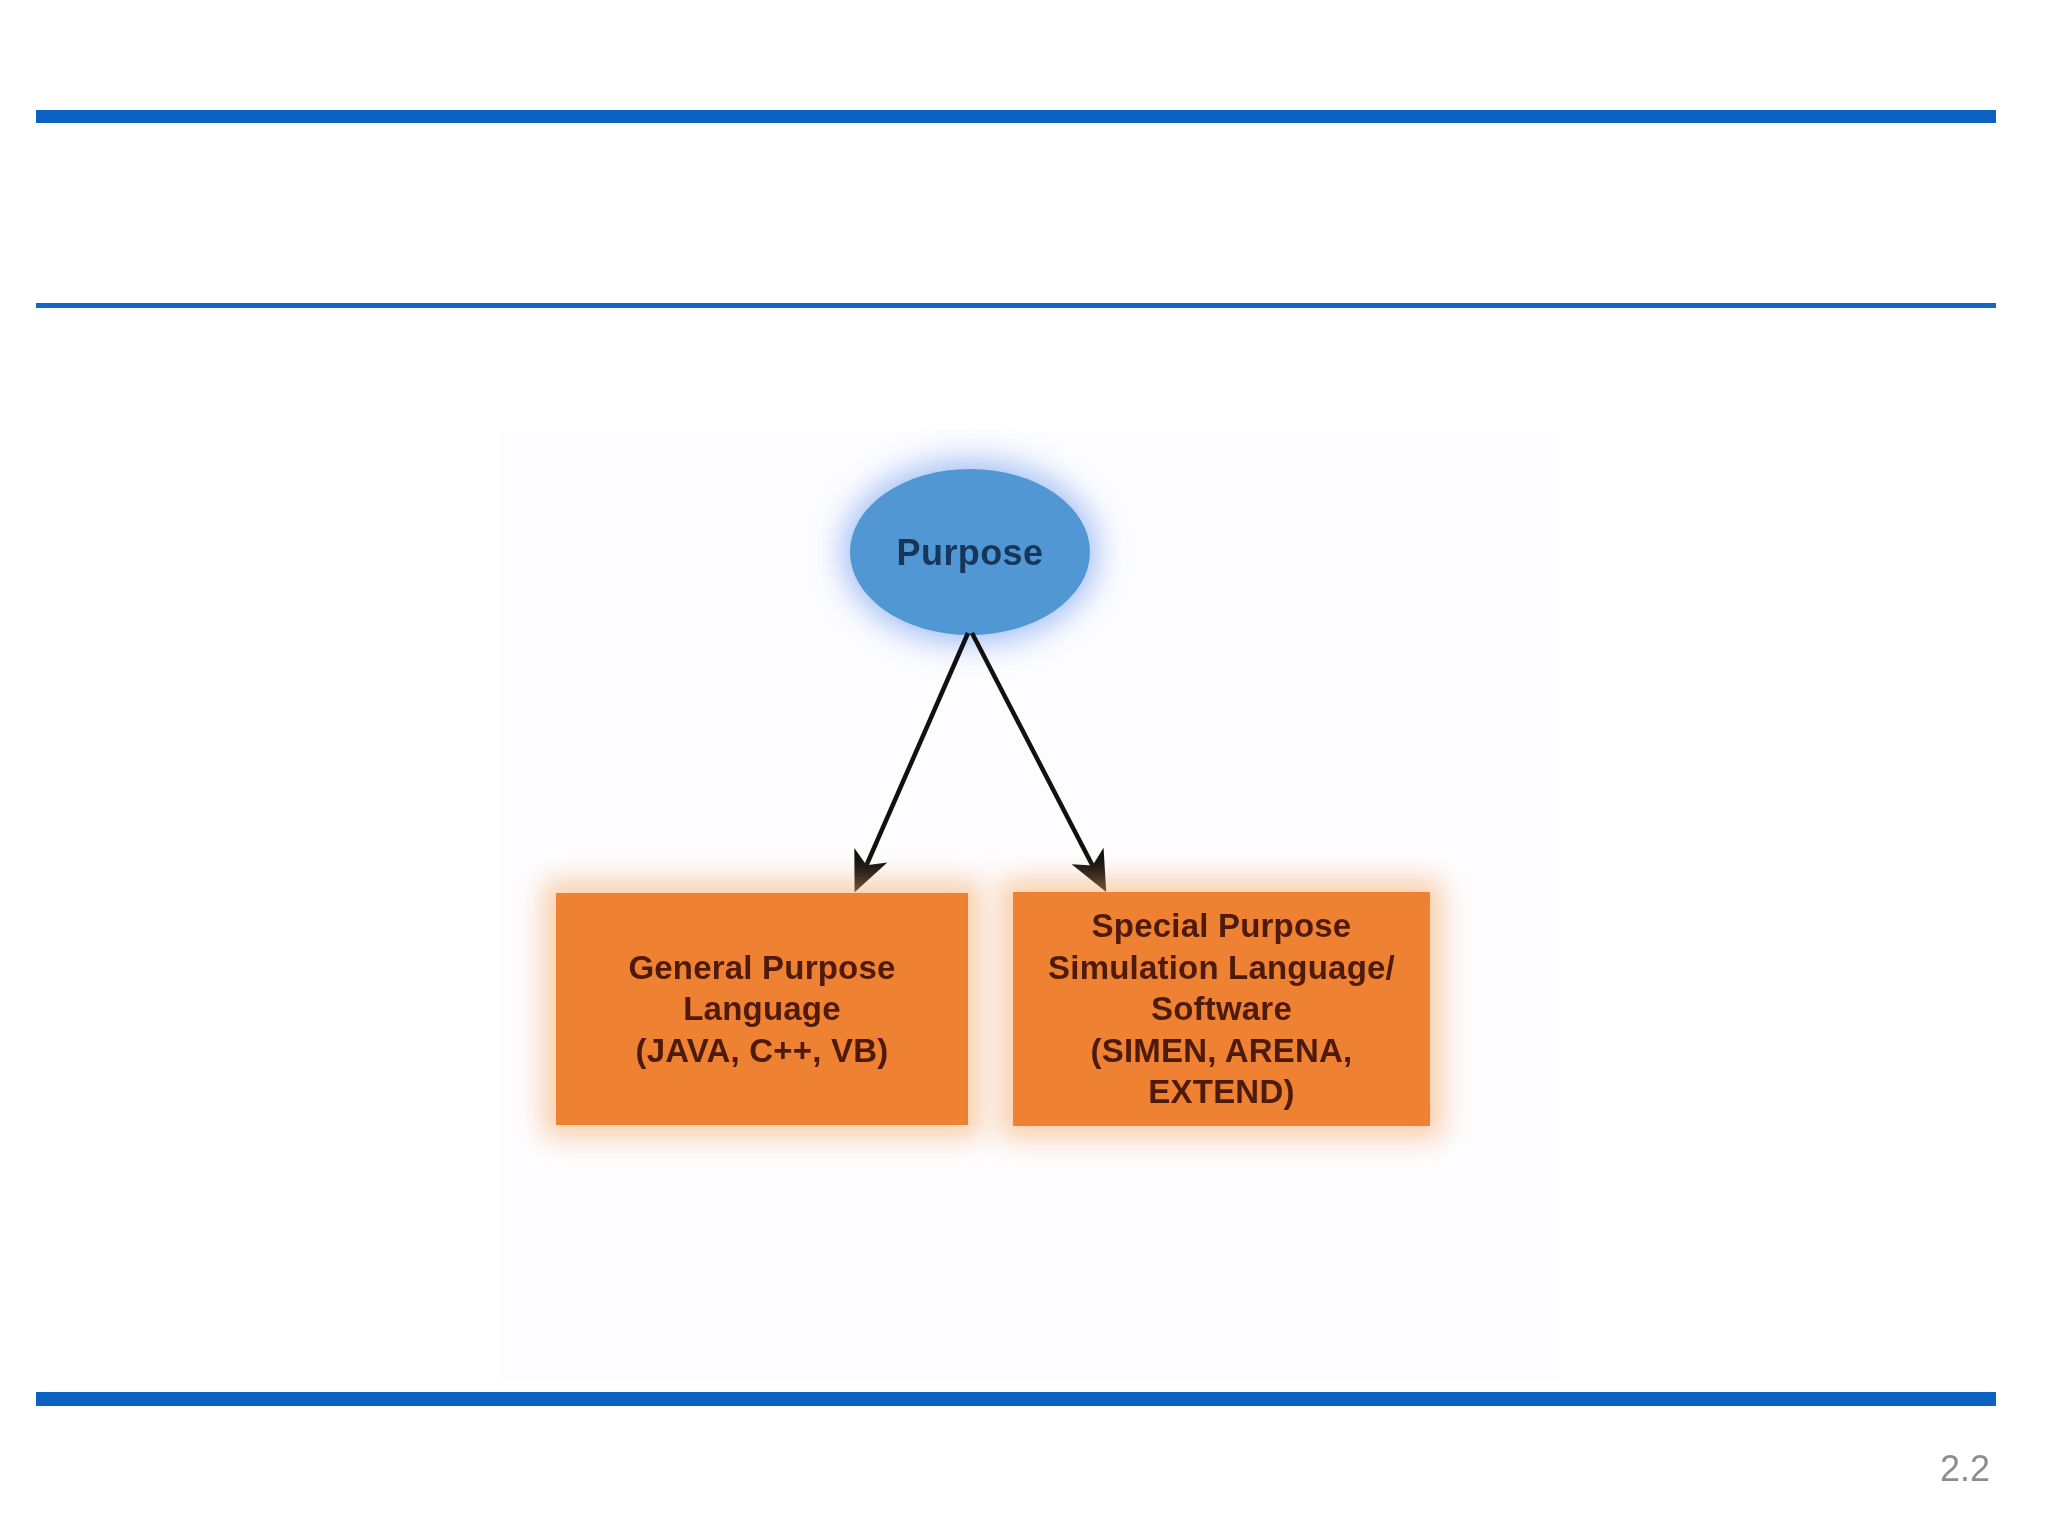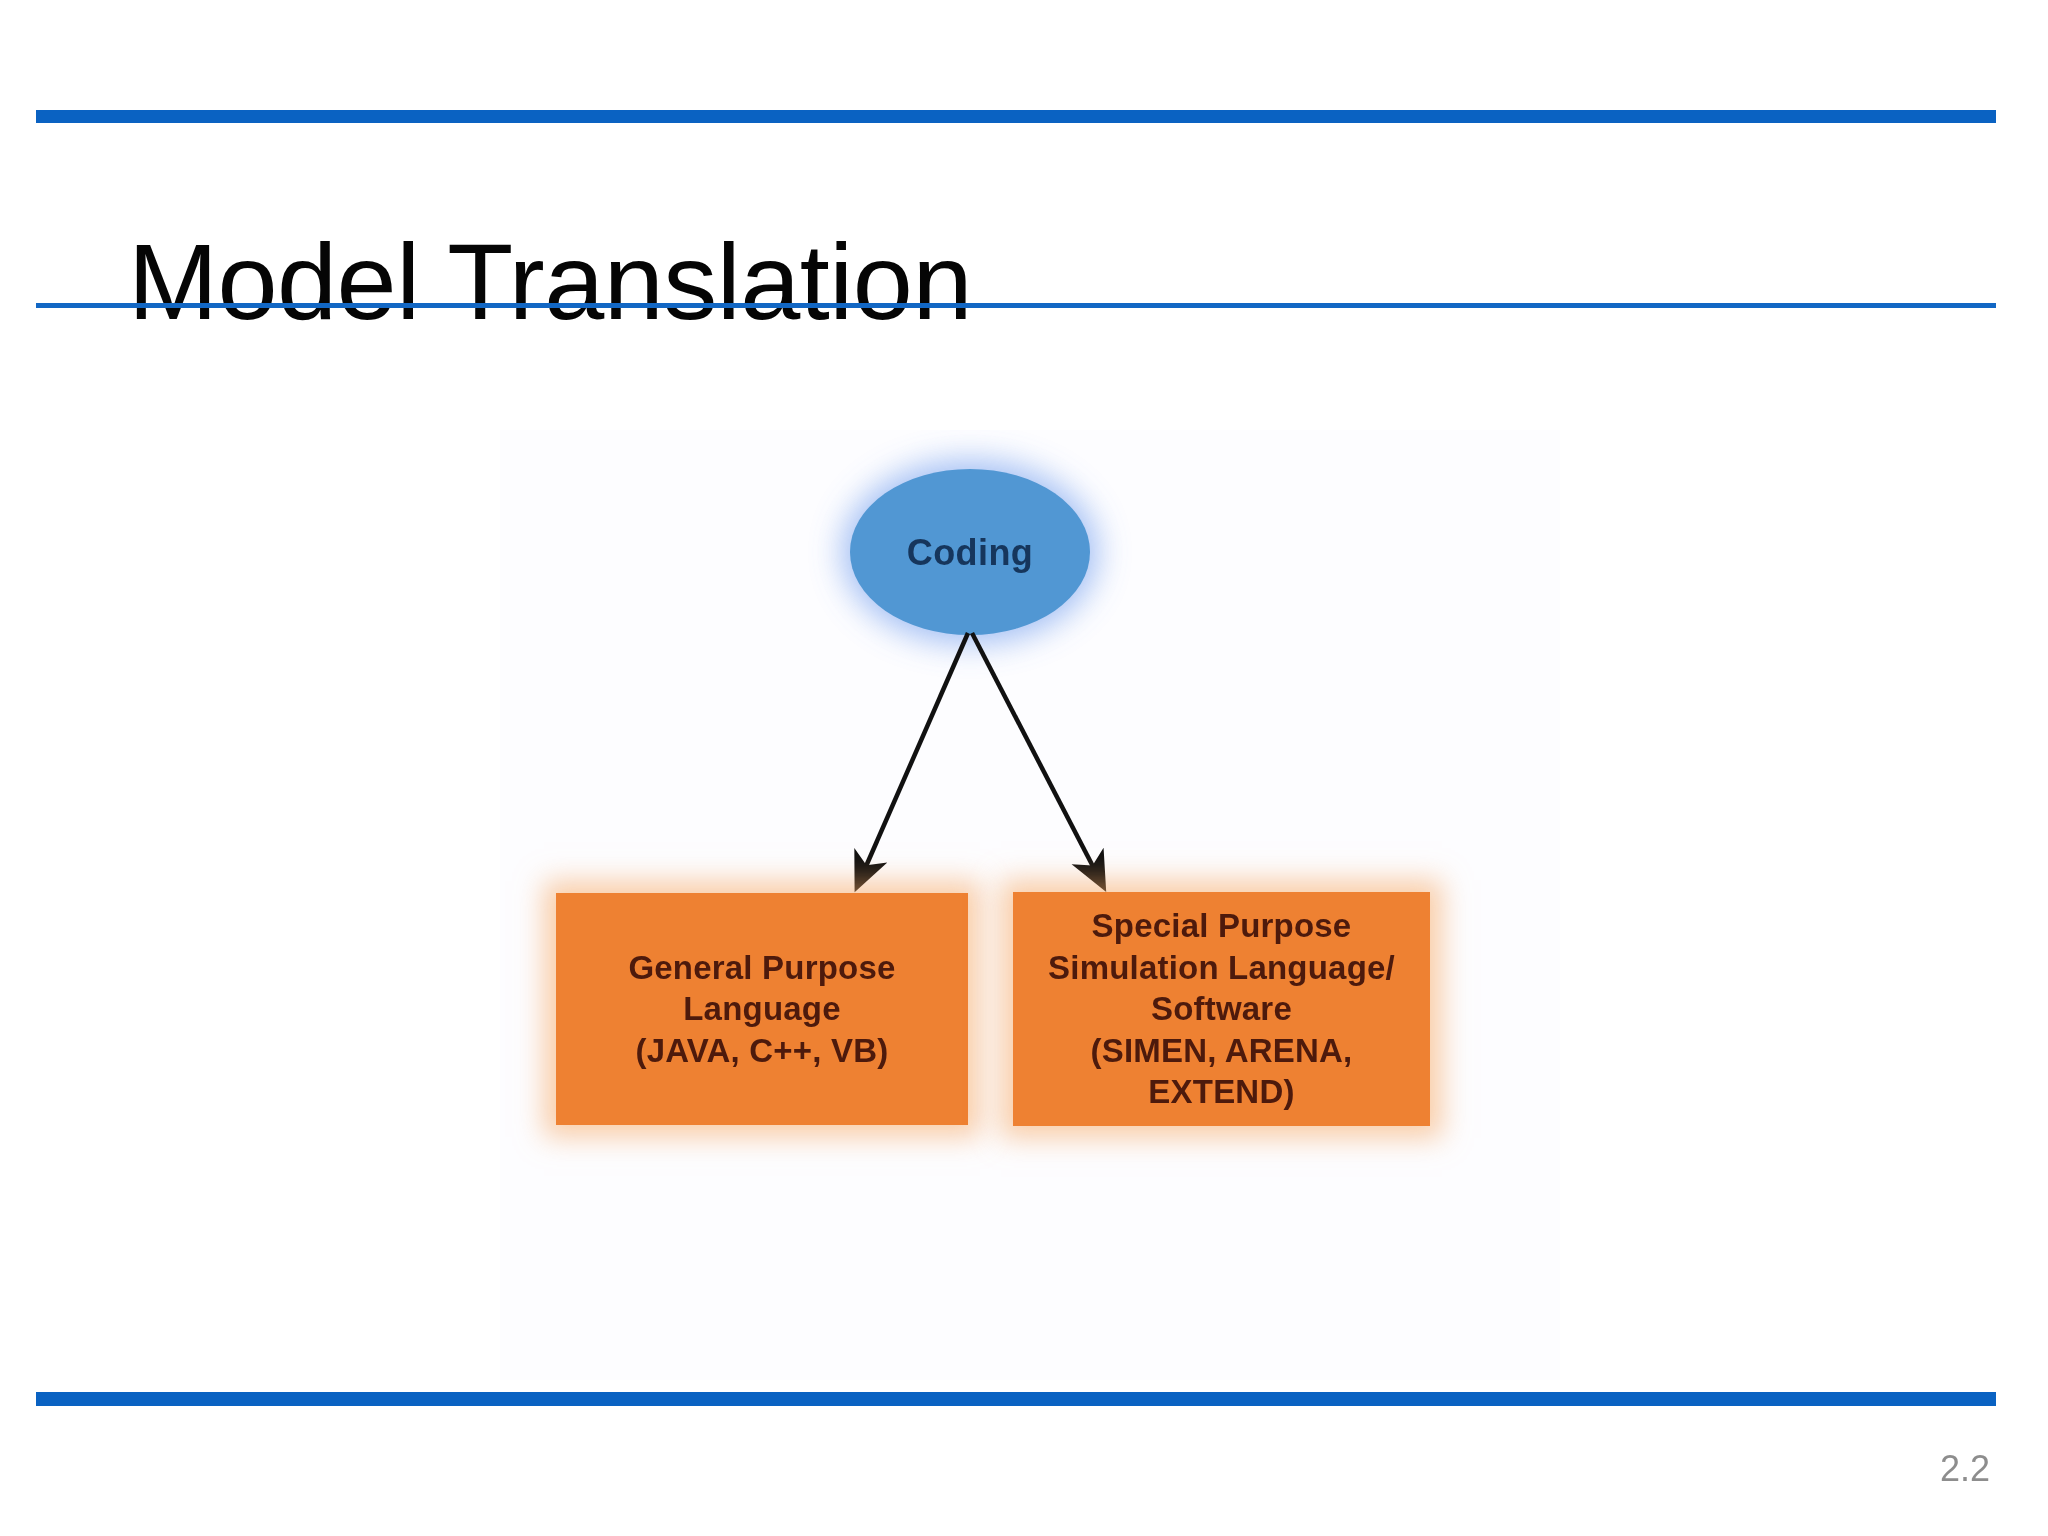--- a/index.html
+++ b/index.html
@@ -137,21 +137,20 @@
     height: 234px;
   }
 </style>
 </head>
 <body>
 
 <div class="slide">
 
   <div class="rule-top"></div>
 
-  <h1 class="slide-title">Model Translation</h1>
 
   <div class="rule-mid"></div>
 
   <div class="diagram">
 
     <svg class="diagram-svg" viewBox="0 0 1060 950" preserveAspectRatio="none">
       <defs>
         <filter id="blueGlow" x="-60%" y="-60%" width="220%" height="220%">
           <feGaussianBlur in="SourceGraphic" stdDeviation="16"></feGaussianBlur>
         </filter>
@@ -161,21 +160,21 @@
       </defs>
 
       <ellipse cx="470" cy="122" rx="128" ry="92" fill="#93b4f2" opacity="0.85" filter="url(#blueGlow)"></ellipse>
 
       <ellipse cx="470" cy="122" rx="120" ry="83" fill="#5197d3"></ellipse>
 
       <path d="M468,203 L360,450" stroke="#111111" stroke-width="4.5" fill="none" marker-end="url(#arrowHead)"></path>
       <path d="M472,203 L600,450" stroke="#111111" stroke-width="4.5" fill="none" marker-end="url(#arrowHead)"></path>
     </svg>
 
-    <div class="node-ellipse-label">Coding</div>
+    <div class="node-ellipse-label">Purpose</div>
 
     <div class="node-box box-left">
       <span class="box-text">General Purpose
 Language
 (JAVA, C++, VB)</span>
     </div>
 
     <div class="node-box box-right">
       <span class="box-text">Special Purpose
 Simulation Language/

